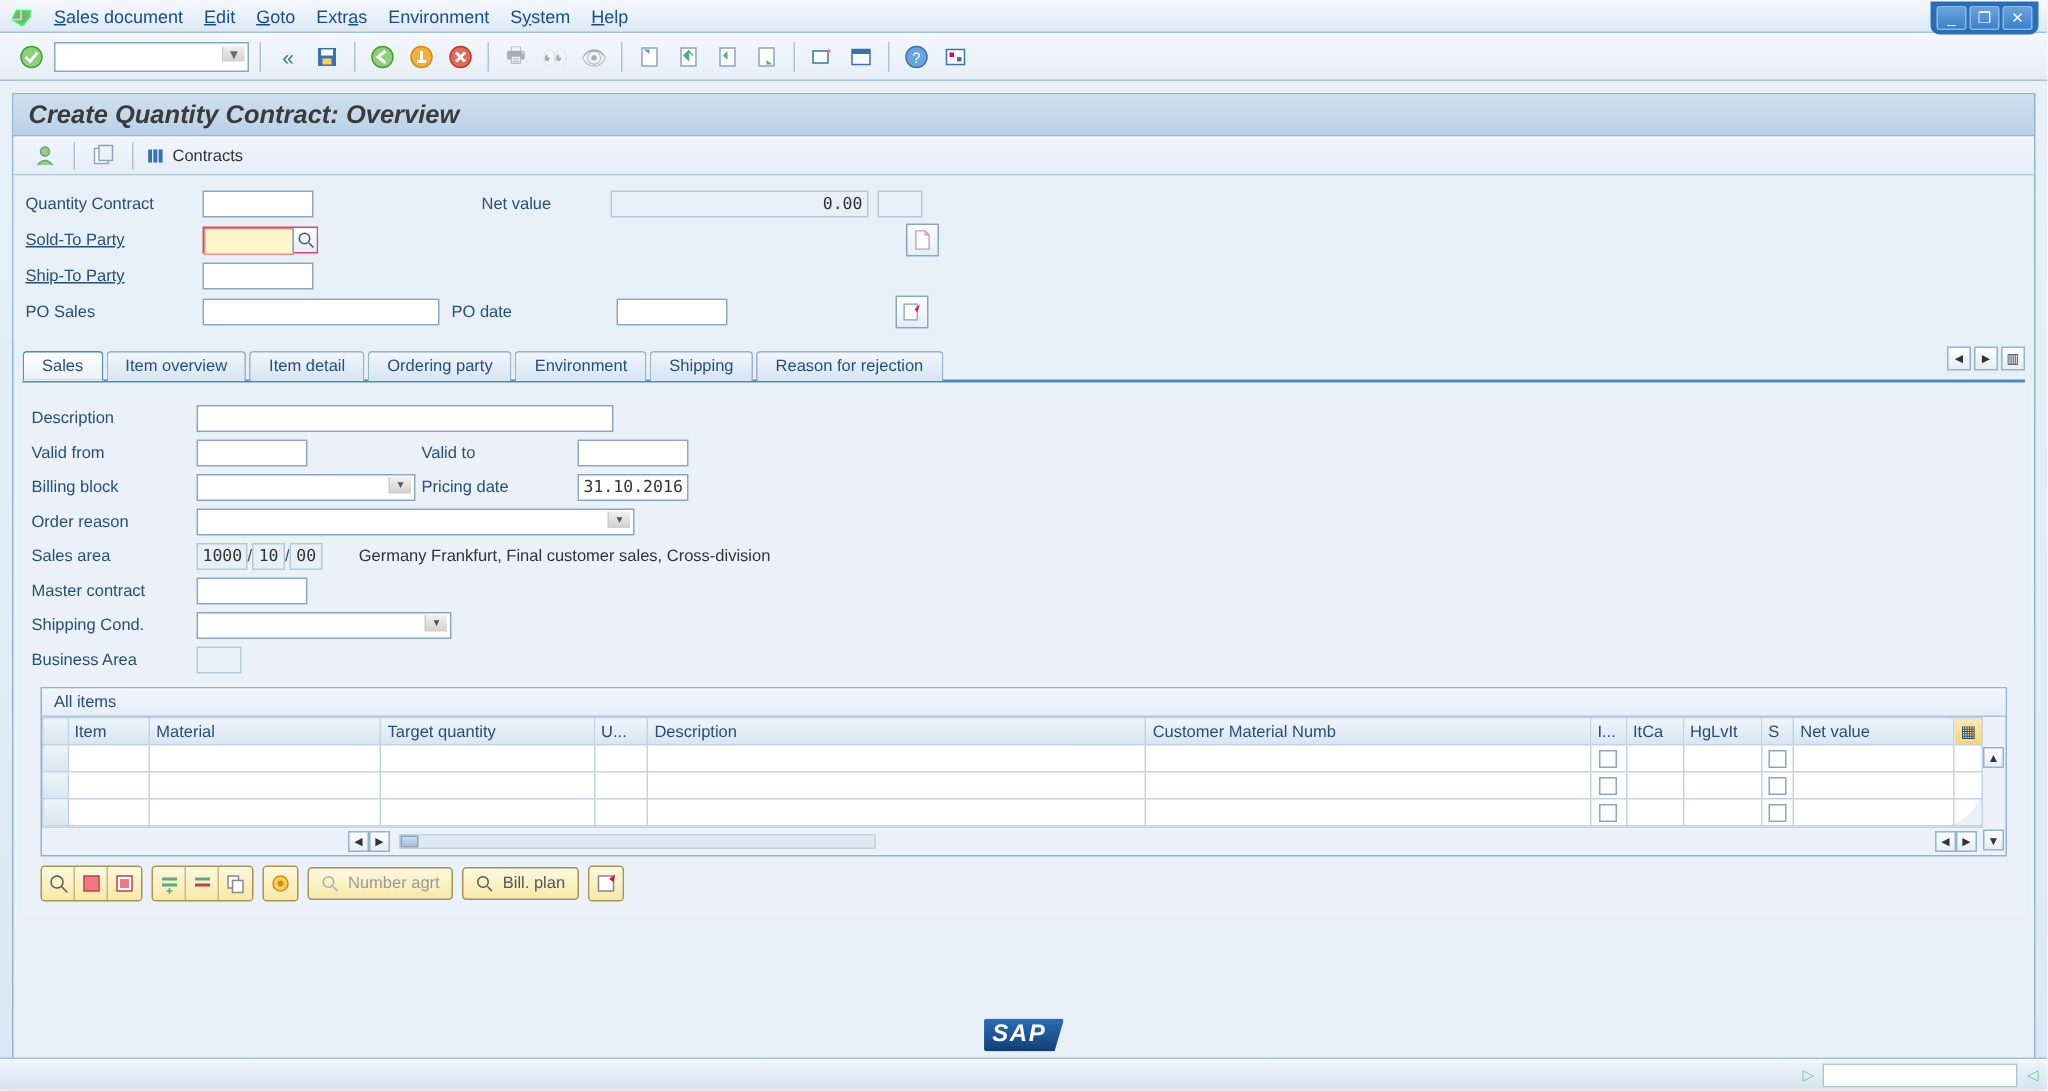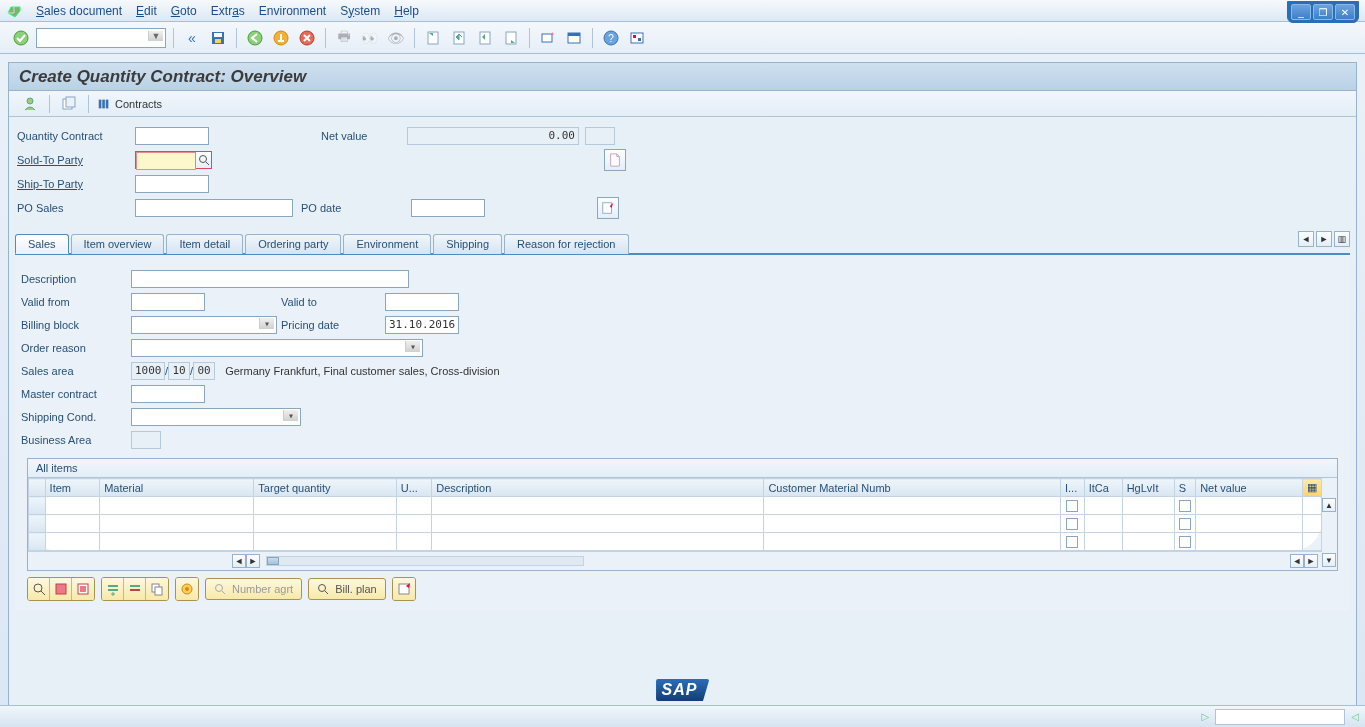--- a/index.html
+++ b/index.html
@@ -424,21 +424,21 @@
         <span class="flbl">Order reason</span>
         <span class="combo" style="width:292px"></span>
       </div>
       <div class="frow">
         <span class="flbl">Sales area</span>
         <span class="fld ro" style="width:34px;text-align:center">1000</span>
         <span style="color:#274f77">/</span>
         <span class="fld ro" style="width:22px;text-align:center">10</span>
         <span style="color:#274f77">/</span>
         <span class="fld ro" style="width:22px;text-align:center">00</span>
-        <span style="margin-left:10px;color:#333">Germany Frankfurt, Final customer sales, Cross-division</span>
+        <span style="margin-left:24px;color:#333">Germany Frankfurt, Final customer sales, Cross-division</span>
       </div>
       <div class="frow">
         <span class="flbl">Master contract</span>
         <span class="fld" style="width:74px"></span>
       </div>
       <div class="frow">
         <span class="flbl">Shipping Cond.</span>
         <span class="combo" style="width:170px"></span>
       </div>
       <div class="frow">

